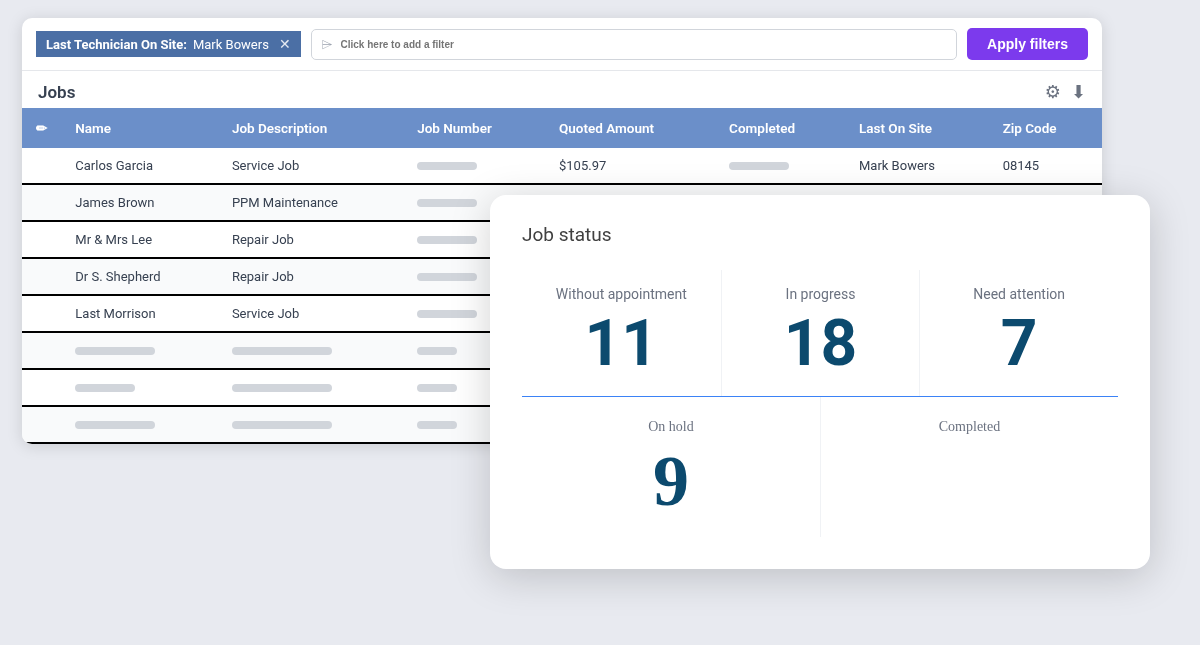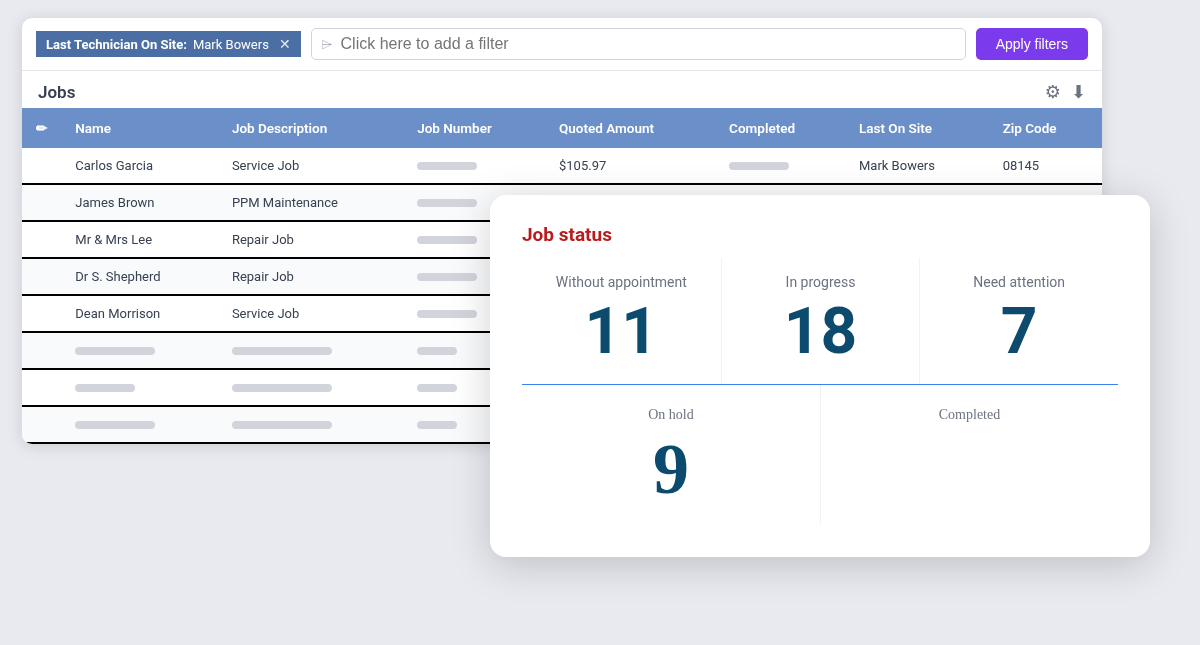--- a/index.html
+++ b/index.html
@@ -70,34 +70,35 @@
       gap: 8px;
       background: #fff;
     }
     .filter-funnel {
       color: #9ca3af;
       font-size: 14px;
     }
     .filter-input {
       border: none;
       outline: none;
-      font-size: 16px;
+      font-size: 10px;
       color: #1d4ed8;
       flex: 1;
       background: transparent;
+      font-weight: bold;
     }
 
     .apply-btn {
       background: #7c3aed;
       color: #fff;
       border: none;
       border-radius: 5px;
       padding: 8px 20px;
       font-size: 14px;
-      font-weight: 400;
+      font-weight: 700;
       cursor: pointer;
       white-space: nowrap;
     }
 
     .jobs-title-bar {
       display: flex;
       align-items: center;
       justify-content: space-between;
       padding: 10px 16px 6px 16px;
     }
@@ -169,23 +170,23 @@
       width: 660px;
       background: #fff;
       border-radius: 16px;
       box-shadow: 0 8px 40px rgba(0,0,0,0.18);
       z-index: 10;
       padding: 28px 32px 32px 32px;
     }
 
     .job-status-title {
       font-size: 19px;
-      font-weight: 700;
-      color: #b91c1c;
-      margin-bottom: 12px;
+      font-weight: 400;
+      color: #404040;
+      margin-bottom: 24px;
     }
 
     .status-cell {
       padding: 16px 12px 20px 12px;
       text-align: center;
     }
 
     .status-cell-label {
       font-size: 14px;
       color: #6b7280;
@@ -295,21 +296,21 @@
           <td>Dr S. Shepherd</td>
           <td>Repair Job</td>
           <td><span class="pill pill-md"></span></td>
           <td>$9—</td>
           <td><span class="pill pill-md"></span></td>
           <td></td>
           <td></td>
         </tr>
         <tr>
           <td class="edit-icon-cell"></td>
-          <td>Dean Morrison</td>
+          <td>Last Morrison</td>
           <td>Service Job</td>
           <td><span class="pill pill-md"></span></td>
           <td>$1—</td>
           <td><span class="pill pill-md"></span></td>
           <td></td>
           <td></td>
         </tr>
 
         <tr class="skeleton-row">
           <td></td>

